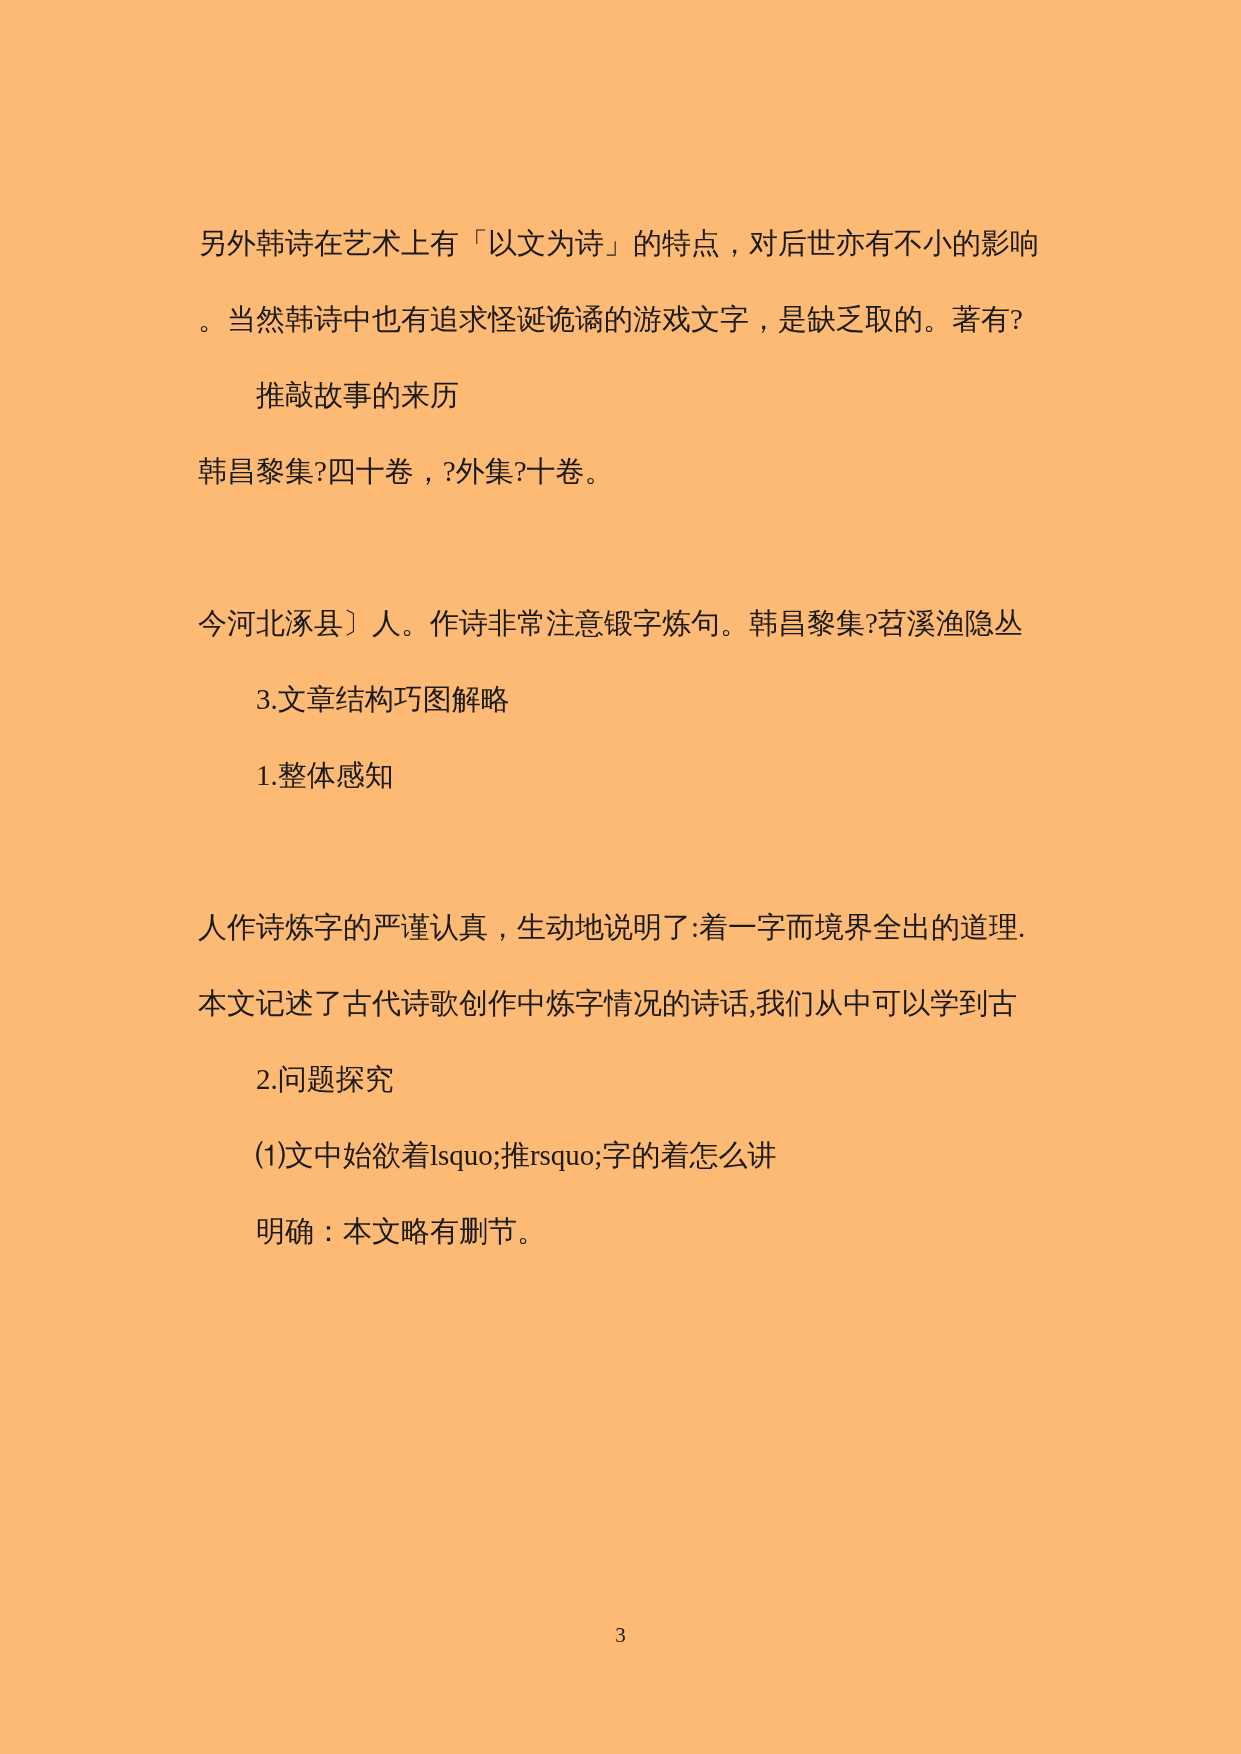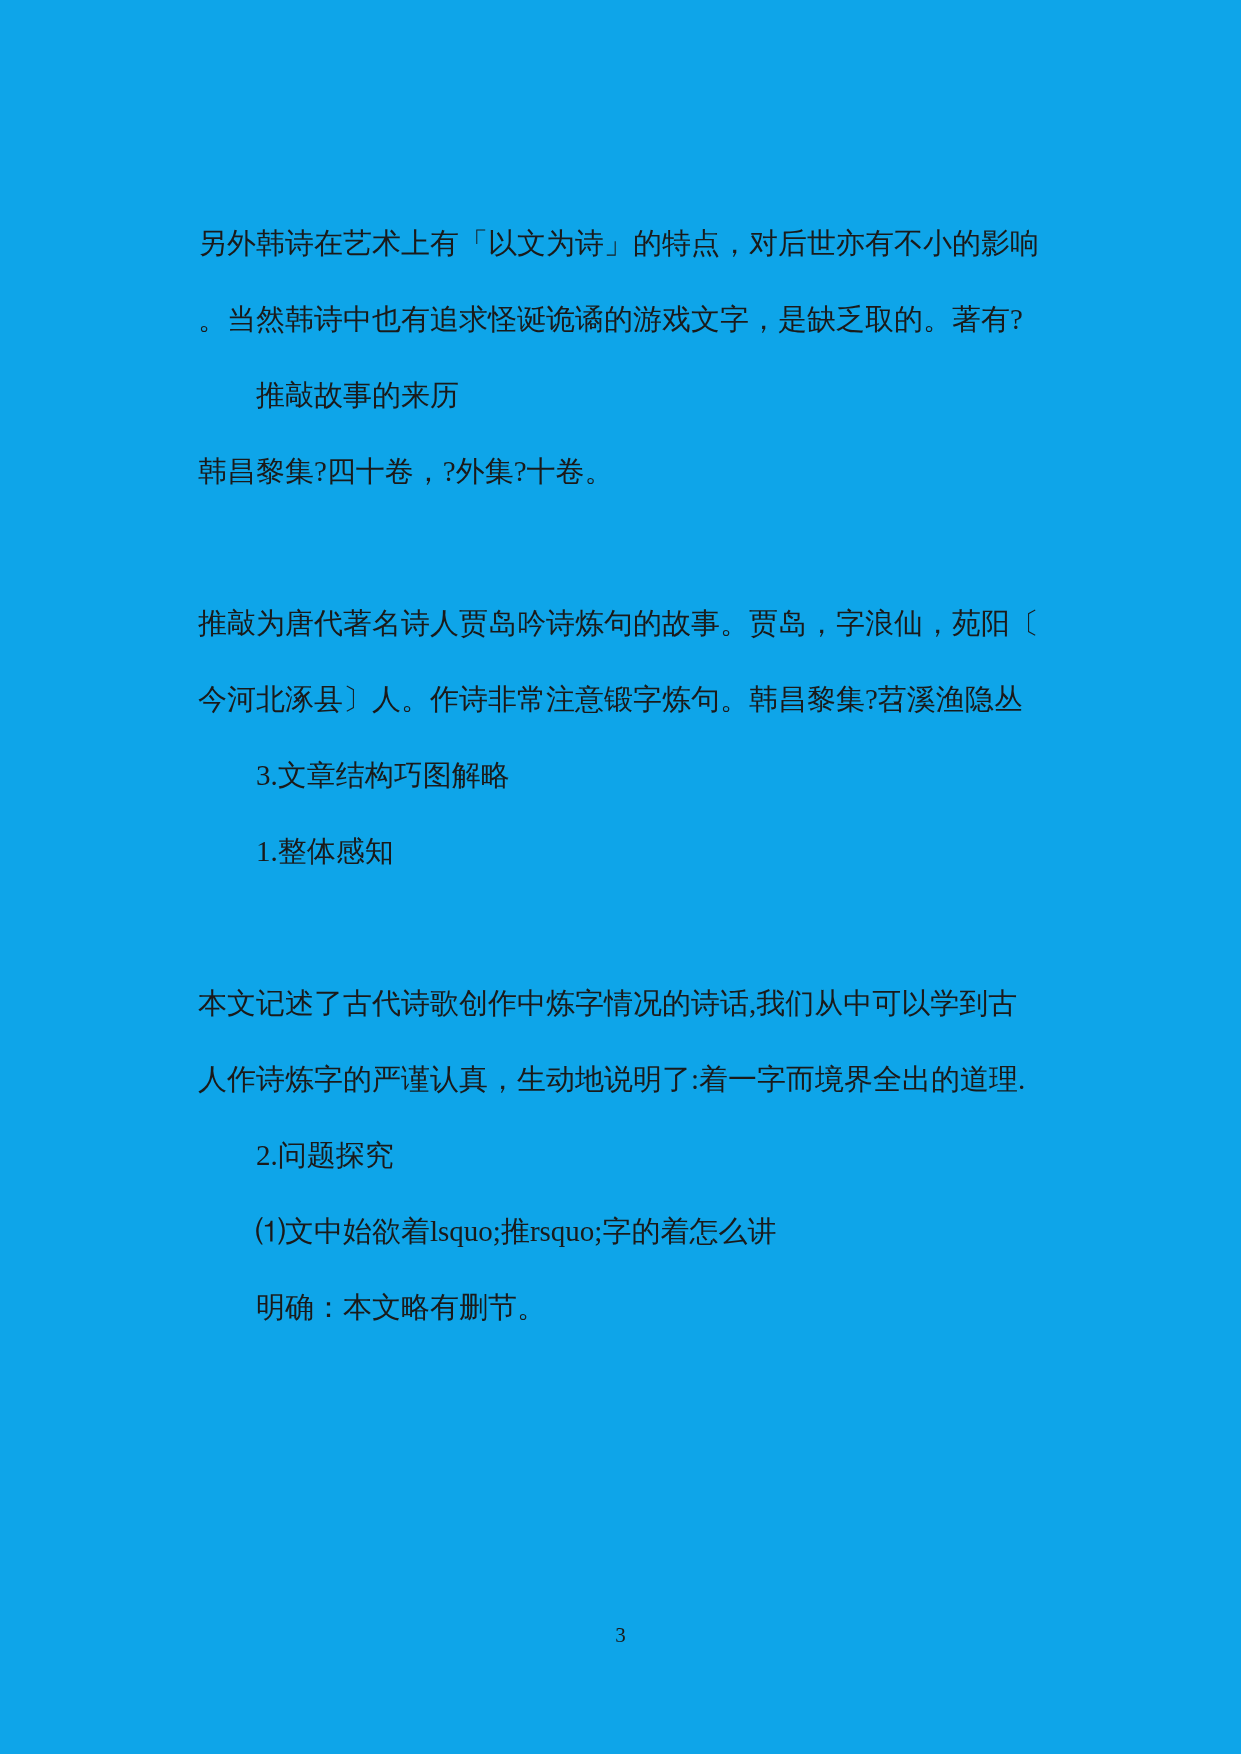--- a/index.html
+++ b/index.html
@@ -10,21 +10,21 @@
     width: 1241px;
     height: 1754px;
     background: #ffffff;
     position: relative;
     font-family: "Liberation Serif", "DejaVu Serif", serif;
     overflow: hidden;
   }
   .page {
     position: absolute;
     inset: 0;
-    background: #0ea5e9;
+    background: #fdba74;
     padding-left: 37px;
   }
   .doc-body {
     position: absolute;
     left: 198px;
     top: 205px;
     width: 860px;
   }
   .text-line {
     font-size: 29px;
@@ -55,27 +55,26 @@
 <body>
 
 <div class="page">
 
   <div class="doc-body">
       <div class="text-line">另外韩诗在艺术上有「以文为诗」的特点，对后世亦有不小的影响</div>
       <div class="text-line">。当然韩诗中也有追求怪诞诡谲的游戏文字，是缺乏取的。著有?</div>
       <div class="text-line indent">推敲故事的来历</div>
       <div class="text-line">韩昌黎集?四十卷，?外集?十卷。</div>
       <div class="text-line empty"></div>
-      <div class="text-line">推敲为唐代著名诗人贾岛吟诗炼句的故事。贾岛，字浪仙，苑阳〔</div>
       <div class="text-line">今河北涿县〕人。作诗非常注意锻字炼句。韩昌黎集?苕溪渔隐丛</div>
       <div class="text-line indent">3.文章结构巧图解略</div>
       <div class="text-line indent">1.整体感知</div>
       <div class="text-line empty"></div>
+      <div class="text-line">人作诗炼字的严谨认真，生动地说明了:着一字而境界全出的道理.</div>
       <div class="text-line">本文记述了古代诗歌创作中炼字情况的诗话,我们从中可以学到古</div>
-      <div class="text-line">人作诗炼字的严谨认真，生动地说明了:着一字而境界全出的道理.</div>
       <div class="text-line indent">2.问题探究</div>
       <div class="text-line indent">⑴文中始欲着lsquo;推rsquo;字的着怎么讲</div>
       <div class="text-line indent">明确：本文略有删节。</div>
     </div>
 
   <div class="page-footer">
     <span>3</span>
   </div>
 
 </div>

